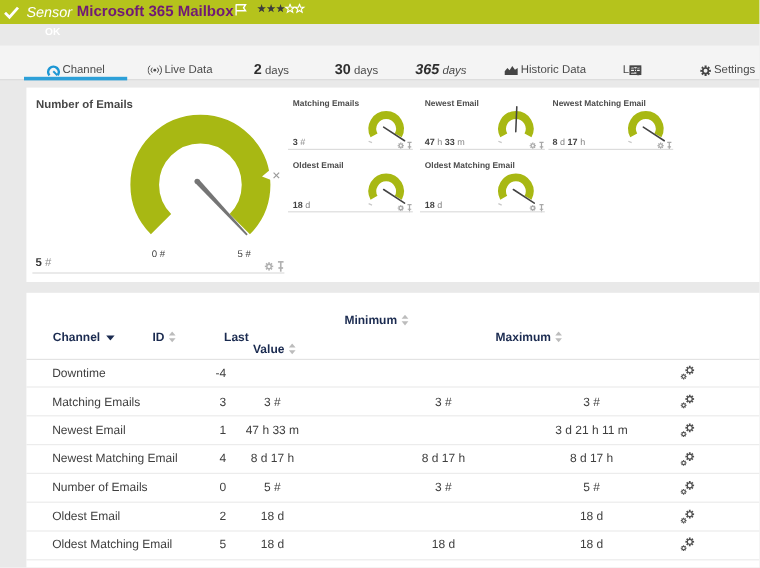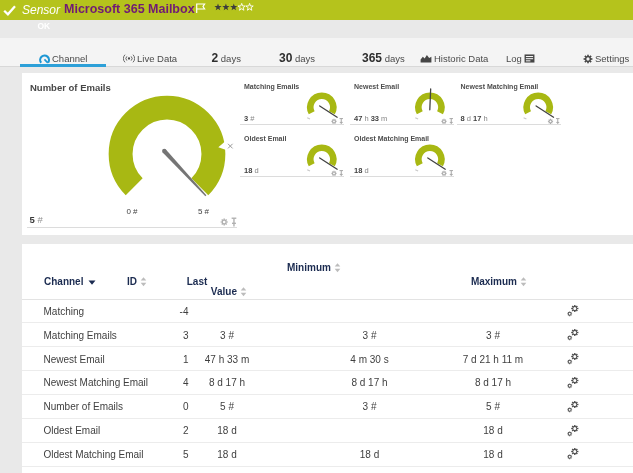--- a/index.html
+++ b/index.html
@@ -69,32 +69,32 @@
     </svg>
     <span class="tab" style="left:52px;">Channel</span>
     <svg width="12" height="9" viewBox="0 0 13 9" style="position:absolute;left:122.5px;top:16px">
       <circle cx="6.5" cy="4.5" r="1.25" fill="#4a4a4a"></circle>
       <path d="M4.2 2.2 A3.2 3.2 0 0 0 4.2 6.8 M8.8 2.2 A3.2 3.2 0 0 1 8.8 6.8" fill="none" stroke="#4a4a4a" stroke-width="0.9"></path>
       <path d="M2.2 0.4 A5.6 5.6 0 0 0 2.2 8.6 M10.8 0.4 A5.6 5.6 0 0 1 10.8 8.6" fill="none" stroke="#4a4a4a" stroke-width="0.9"></path>
     </svg>
     <span class="tab" style="left:137px;">Live Data</span>
     <span class="tabn" style="left:211.5px;"><b>2</b> days</span>
     <span class="tabn" style="left:279px;text-align:center;"><b>30</b> days</span>
-    <span class="tabn" style="left:362px;"><b>365</b> days</span>
+    <span class="tabn" style="left:346px;font-style:italic;"><b>365</b> days</span>
     <svg width="12" height="9" viewBox="0 0 13 10" style="position:absolute;left:419.5px;top:16px">
       <polygon points="0.5,9.5 0.5,6 3,3 5,5 7.5,1 10,4.5 12.5,3 12.5,9.5" fill="#454545"></polygon>
     </svg>
     <span class="tab" style="left:434px;">Historic Data</span>
     <svg width="11" height="9" viewBox="0 0 12 10" style="position:absolute;left:523.5px;top:16px">
       <rect x="0.5" y="0.5" width="11" height="9" fill="#454545"></rect>
       <rect x="2" y="2.2" width="8" height="1.2" fill="#f4f4f4"></rect>
       <rect x="2" y="4.6" width="8" height="1.2" fill="#f4f4f4"></rect>
       <rect x="2" y="7" width="5" height="1.2" fill="#f4f4f4"></rect>
     </svg>
-    <span class="tab" style="left:506px;">Log</span>
+    <span class="tab" style="left:519px;">Log</span>
     <svg width="10" height="10" viewBox="-5.5 -5.5 11 11" style="position:absolute;left:582.5px;top:15.5px">
       <path d="M4.79 -1.05 L4.79 1.05 L3.31 0.79 L2.90 1.78 L4.13 2.64 L2.64 4.13 L1.78 2.90 L0.79 3.31 L1.05 4.79 L-1.05 4.79 L-0.79 3.31 L-1.78 2.90 L-2.64 4.13 L-4.13 2.64 L-2.90 1.78 L-3.31 0.79 L-4.79 1.05 L-4.79 -1.05 L-3.31 -0.79 L-2.90 -1.78 L-4.13 -2.64 L-2.64 -4.13 L-1.78 -2.90 L-0.79 -3.31 L-1.05 -4.79 L1.05 -4.79 L0.79 -3.31 L1.78 -2.90 L2.64 -4.13 L4.13 -2.64 L2.90 -1.78 L3.31 -0.79 Z M1.80 0.00 A1.80 1.80 0 1 0 -1.80 0.00 A1.80 1.80 0 1 0 1.80 0.00 Z" fill="#454545" fill-rule="evenodd"></path>
     </svg>
     <span class="tab" style="left:595px;">Settings</span>
     <div id="ovl"></div>
   </div>
   <div class="panel" id="panel1">
     <svg width="611" height="162" viewBox="0 0 611 162" style="left:0;top:0">
         <path d="M112.19 113.81 A46.4 46.4 0 1 1 177.81 113.81" fill="none" stroke="#a8b813" stroke-width="23.9"></path>
         <polygon points="203.58,68.01 204.89,77.34 196.34,74.15" fill="#ffffff"></polygon>
@@ -200,27 +200,27 @@
           </svg></span>
       <span style="left:125px;width:100px;text-align:center;top:31.5px;">Last</span>
       <span style="left:125px;width:100px;text-align:right;top:41.5px;">Value<svg width="7" height="10" viewBox="0 0 7 10" style="vertical-align:-2px;margin-left:3px">
             <polygon points="3.5,0.2 6.3,3.6 0.7,3.6" fill="#bcbcbc"></polygon>
             <polygon points="3.5,9.2 6.3,5.8 0.7,5.8" fill="#bcbcbc"></polygon>
           </svg></span>
       <span style="left:265px;width:100px;text-align:left;top:18px;">Minimum<svg width="7" height="10" viewBox="0 0 7 10" style="vertical-align:-2px;margin-left:3px">
             <polygon points="3.5,0.2 6.3,3.6 0.7,3.6" fill="#bcbcbc"></polygon>
             <polygon points="3.5,9.2 6.3,5.8 0.7,5.8" fill="#bcbcbc"></polygon>
           </svg></span>
-      <span style="left:405px;width:100px;text-align:right;top:31.5px;">Maximum<svg width="7" height="10" viewBox="0 0 7 10" style="vertical-align:-2px;margin-left:3px">
+      <span style="left:391px;width:100px;top:31.5px;">Maximum<svg width="7" height="10" viewBox="0 0 7 10" style="vertical-align:-2px;margin-left:3px">
             <polygon points="3.5,0.2 6.3,3.6 0.7,3.6" fill="#bcbcbc"></polygon>
             <polygon points="3.5,9.2 6.3,5.8 0.7,5.8" fill="#bcbcbc"></polygon>
           </svg></span>
     </div>
     <div class="trow" style="top:55.5px;">
-        <span class="c-name">Matching</span>
+        <span class="c-name">Downtime</span>
         <span class="c-id">-4</span>
         <span class="c-last"></span>
         <span class="c-min"></span>
         <span class="c-max"></span>
         <svg class="c-ico" width="14" height="14" viewBox="0 0 14 14" style="left:544px;top:4.5px">
           <g transform="translate(8.8,4.5)">
             <path d="M3.61 -0.79 L3.61 0.79 L2.53 0.61 L2.22 1.36 L3.12 1.99 L1.99 3.12 L1.36 2.22 L0.61 2.53 L0.79 3.61 L-0.79 3.61 L-0.61 2.53 L-1.36 2.22 L-1.99 3.12 L-3.12 1.99 L-2.22 1.36 L-2.53 0.61 L-3.61 0.79 L-3.61 -0.79 L-2.53 -0.61 L-2.22 -1.36 L-3.12 -1.99 L-1.99 -3.12 L-1.36 -2.22 L-0.61 -2.53 L-0.79 -3.61 L0.79 -3.61 L0.61 -2.53 L1.36 -2.22 L1.99 -3.12 L3.12 -1.99 L2.22 -1.36 L2.53 -0.61 Z M1.55 0.00 A1.55 1.55 0 1 0 -1.55 0.00 A1.55 1.55 0 1 0 1.55 0.00 Z" fill="#4f4f4f" fill-rule="evenodd"></path>
           </g>
           <g transform="translate(3.7,9.8)">
             <path d="M2.39 -0.53 L2.39 0.53 L1.70 0.41 L1.49 0.91 L2.06 1.32 L1.32 2.06 L0.91 1.49 L0.41 1.70 L0.53 2.39 L-0.53 2.39 L-0.41 1.70 L-0.91 1.49 L-1.32 2.06 L-2.06 1.32 L-1.49 0.91 L-1.70 0.41 L-2.39 0.53 L-2.39 -0.53 L-1.70 -0.41 L-1.49 -0.91 L-2.06 -1.32 L-1.32 -2.06 L-0.91 -1.49 L-0.41 -1.70 L-0.53 -2.39 L0.53 -2.39 L0.41 -1.70 L0.91 -1.49 L1.32 -2.06 L2.06 -1.32 L1.49 -0.91 L1.70 -0.41 Z M0.95 0.00 A0.95 0.95 0 1 0 -0.95 0.00 A0.95 0.95 0 1 0 0.95 0.00 Z" fill="#4f4f4f" fill-rule="evenodd"></path>
@@ -239,22 +239,21 @@
           </g>
           <g transform="translate(3.7,9.8)">
             <path d="M2.39 -0.53 L2.39 0.53 L1.70 0.41 L1.49 0.91 L2.06 1.32 L1.32 2.06 L0.91 1.49 L0.41 1.70 L0.53 2.39 L-0.53 2.39 L-0.41 1.70 L-0.91 1.49 L-1.32 2.06 L-2.06 1.32 L-1.49 0.91 L-1.70 0.41 L-2.39 0.53 L-2.39 -0.53 L-1.70 -0.41 L-1.49 -0.91 L-2.06 -1.32 L-1.32 -2.06 L-0.91 -1.49 L-0.41 -1.70 L-0.53 -2.39 L0.53 -2.39 L0.41 -1.70 L0.91 -1.49 L1.32 -2.06 L2.06 -1.32 L1.49 -0.91 L1.70 -0.41 Z M0.95 0.00 A0.95 0.95 0 1 0 -0.95 0.00 A0.95 0.95 0 1 0 0.95 0.00 Z" fill="#4f4f4f" fill-rule="evenodd"></path>
           </g>
         </svg>
       </div>
       <div class="trow" style="top:103.3px;">
         <span class="c-name">Newest Email</span>
         <span class="c-id">1</span>
         <span class="c-last">47 h 33 m</span>
-        <span class="c-min">4 m 30 s</span>
-        <span class="c-max">7 d 21 h 11 m</span>
+        <span class="c-max">3 d 21 h 11 m</span>
         <svg class="c-ico" width="14" height="14" viewBox="0 0 14 14" style="left:544px;top:4.5px">
           <g transform="translate(8.8,4.5)">
             <path d="M3.61 -0.79 L3.61 0.79 L2.53 0.61 L2.22 1.36 L3.12 1.99 L1.99 3.12 L1.36 2.22 L0.61 2.53 L0.79 3.61 L-0.79 3.61 L-0.61 2.53 L-1.36 2.22 L-1.99 3.12 L-3.12 1.99 L-2.22 1.36 L-2.53 0.61 L-3.61 0.79 L-3.61 -0.79 L-2.53 -0.61 L-2.22 -1.36 L-3.12 -1.99 L-1.99 -3.12 L-1.36 -2.22 L-0.61 -2.53 L-0.79 -3.61 L0.79 -3.61 L0.61 -2.53 L1.36 -2.22 L1.99 -3.12 L3.12 -1.99 L2.22 -1.36 L2.53 -0.61 Z M1.55 0.00 A1.55 1.55 0 1 0 -1.55 0.00 A1.55 1.55 0 1 0 1.55 0.00 Z" fill="#4f4f4f" fill-rule="evenodd"></path>
           </g>
           <g transform="translate(3.7,9.8)">
             <path d="M2.39 -0.53 L2.39 0.53 L1.70 0.41 L1.49 0.91 L2.06 1.32 L1.32 2.06 L0.91 1.49 L0.41 1.70 L0.53 2.39 L-0.53 2.39 L-0.41 1.70 L-0.91 1.49 L-1.32 2.06 L-2.06 1.32 L-1.49 0.91 L-1.70 0.41 L-2.39 0.53 L-2.39 -0.53 L-1.70 -0.41 L-1.49 -0.91 L-2.06 -1.32 L-1.32 -2.06 L-0.91 -1.49 L-0.41 -1.70 L-0.53 -2.39 L0.53 -2.39 L0.41 -1.70 L0.91 -1.49 L1.32 -2.06 L2.06 -1.32 L1.49 -0.91 L1.70 -0.41 Z M0.95 0.00 A0.95 0.95 0 1 0 -0.95 0.00 A0.95 0.95 0 1 0 0.95 0.00 Z" fill="#4f4f4f" fill-rule="evenodd"></path>
           </g>
         </svg>
       </div>
       <div class="trow" style="top:127.2px;">

